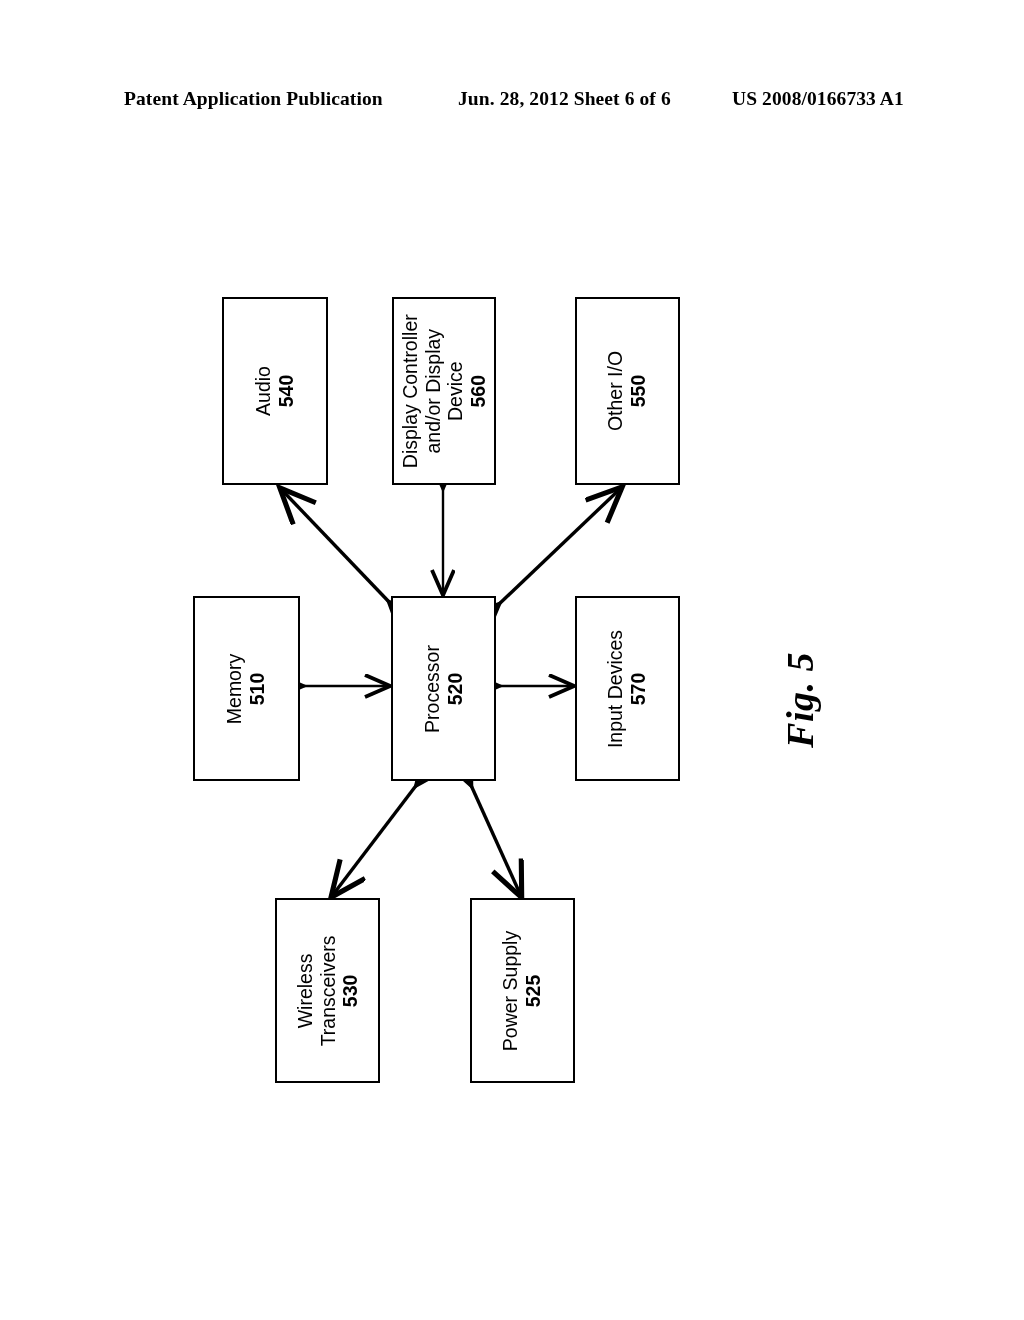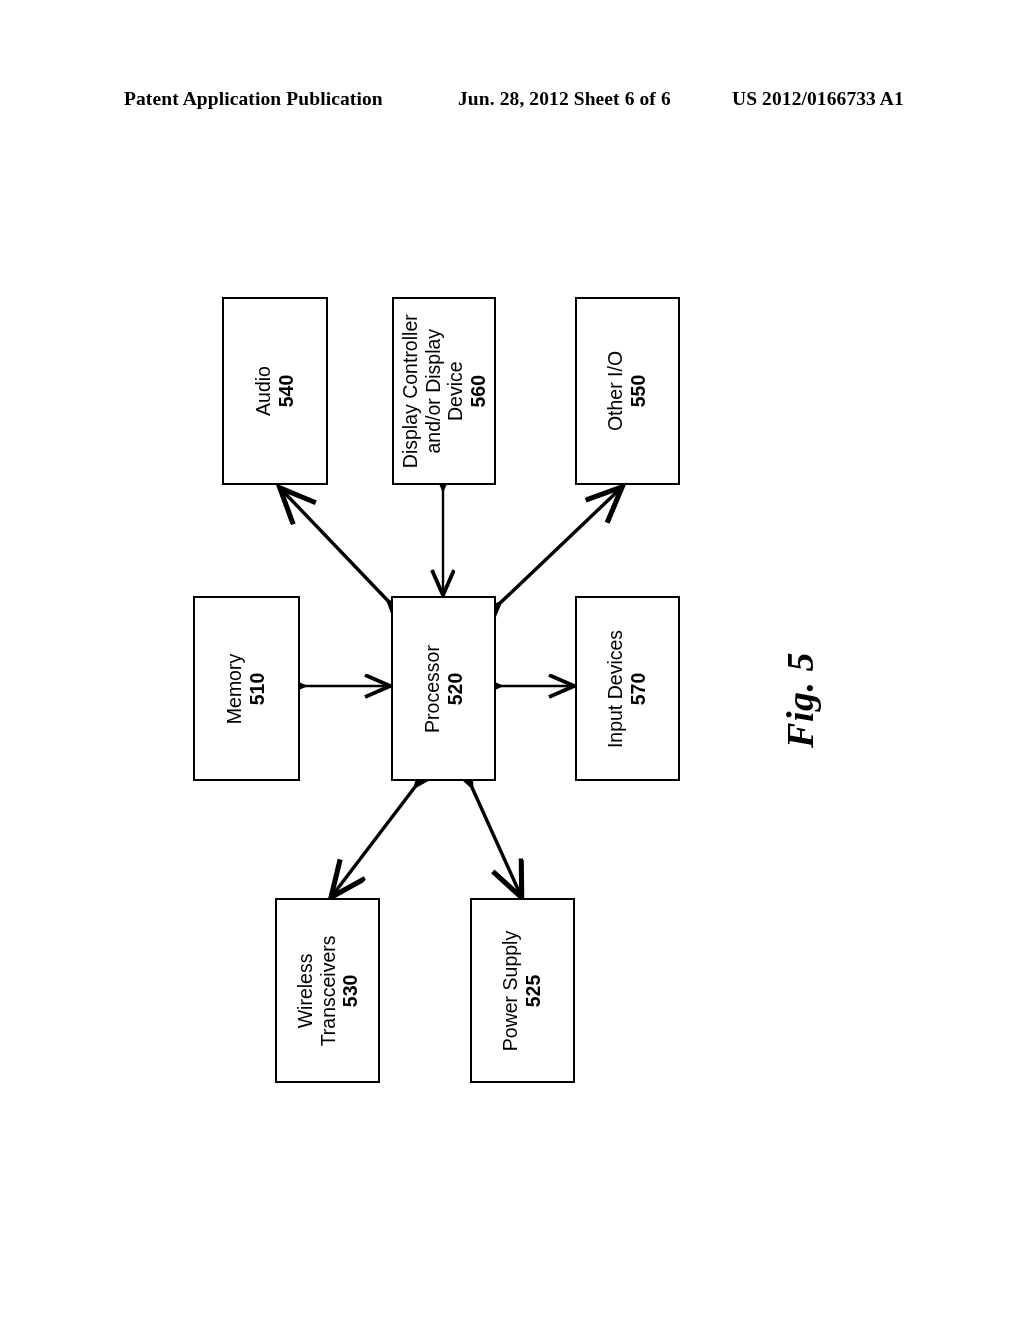--- a/index.html
+++ b/index.html
@@ -105,21 +105,21 @@
     font-size: 38px;
     letter-spacing: 0.5px;
   }
 </style>
 </head>
 <body>
 
 <div class="page-header">
   <span class="hdr-left">Patent Application Publication</span>
   <span class="hdr-center">Jun. 28, 2012  Sheet 6 of 6</span>
-  <span class="hdr-right">US 2012/0166733 A1</span>
+  <span class="hdr-right">US 2008/0166733 A1</span>
 </div>
 
 <div class="diagram">
 
   <svg class="svg-layer" viewBox="0 0 1024 1320">
     <defs>
       <marker id="ah" markerWidth="13" markerHeight="13" refX="10.5" refY="5" orient="auto" markerUnits="strokeWidth">
         <path d="M0.5,0.4 L11,5 L0.5,9.6" fill="none" stroke="#000" stroke-width="1.5" stroke-linecap="butt" stroke-linejoin="miter"></path>
       </marker>
       <marker id="ah-thin" markerWidth="13" markerHeight="13" refX="10.5" refY="5" orient="auto" markerUnits="strokeWidth">

